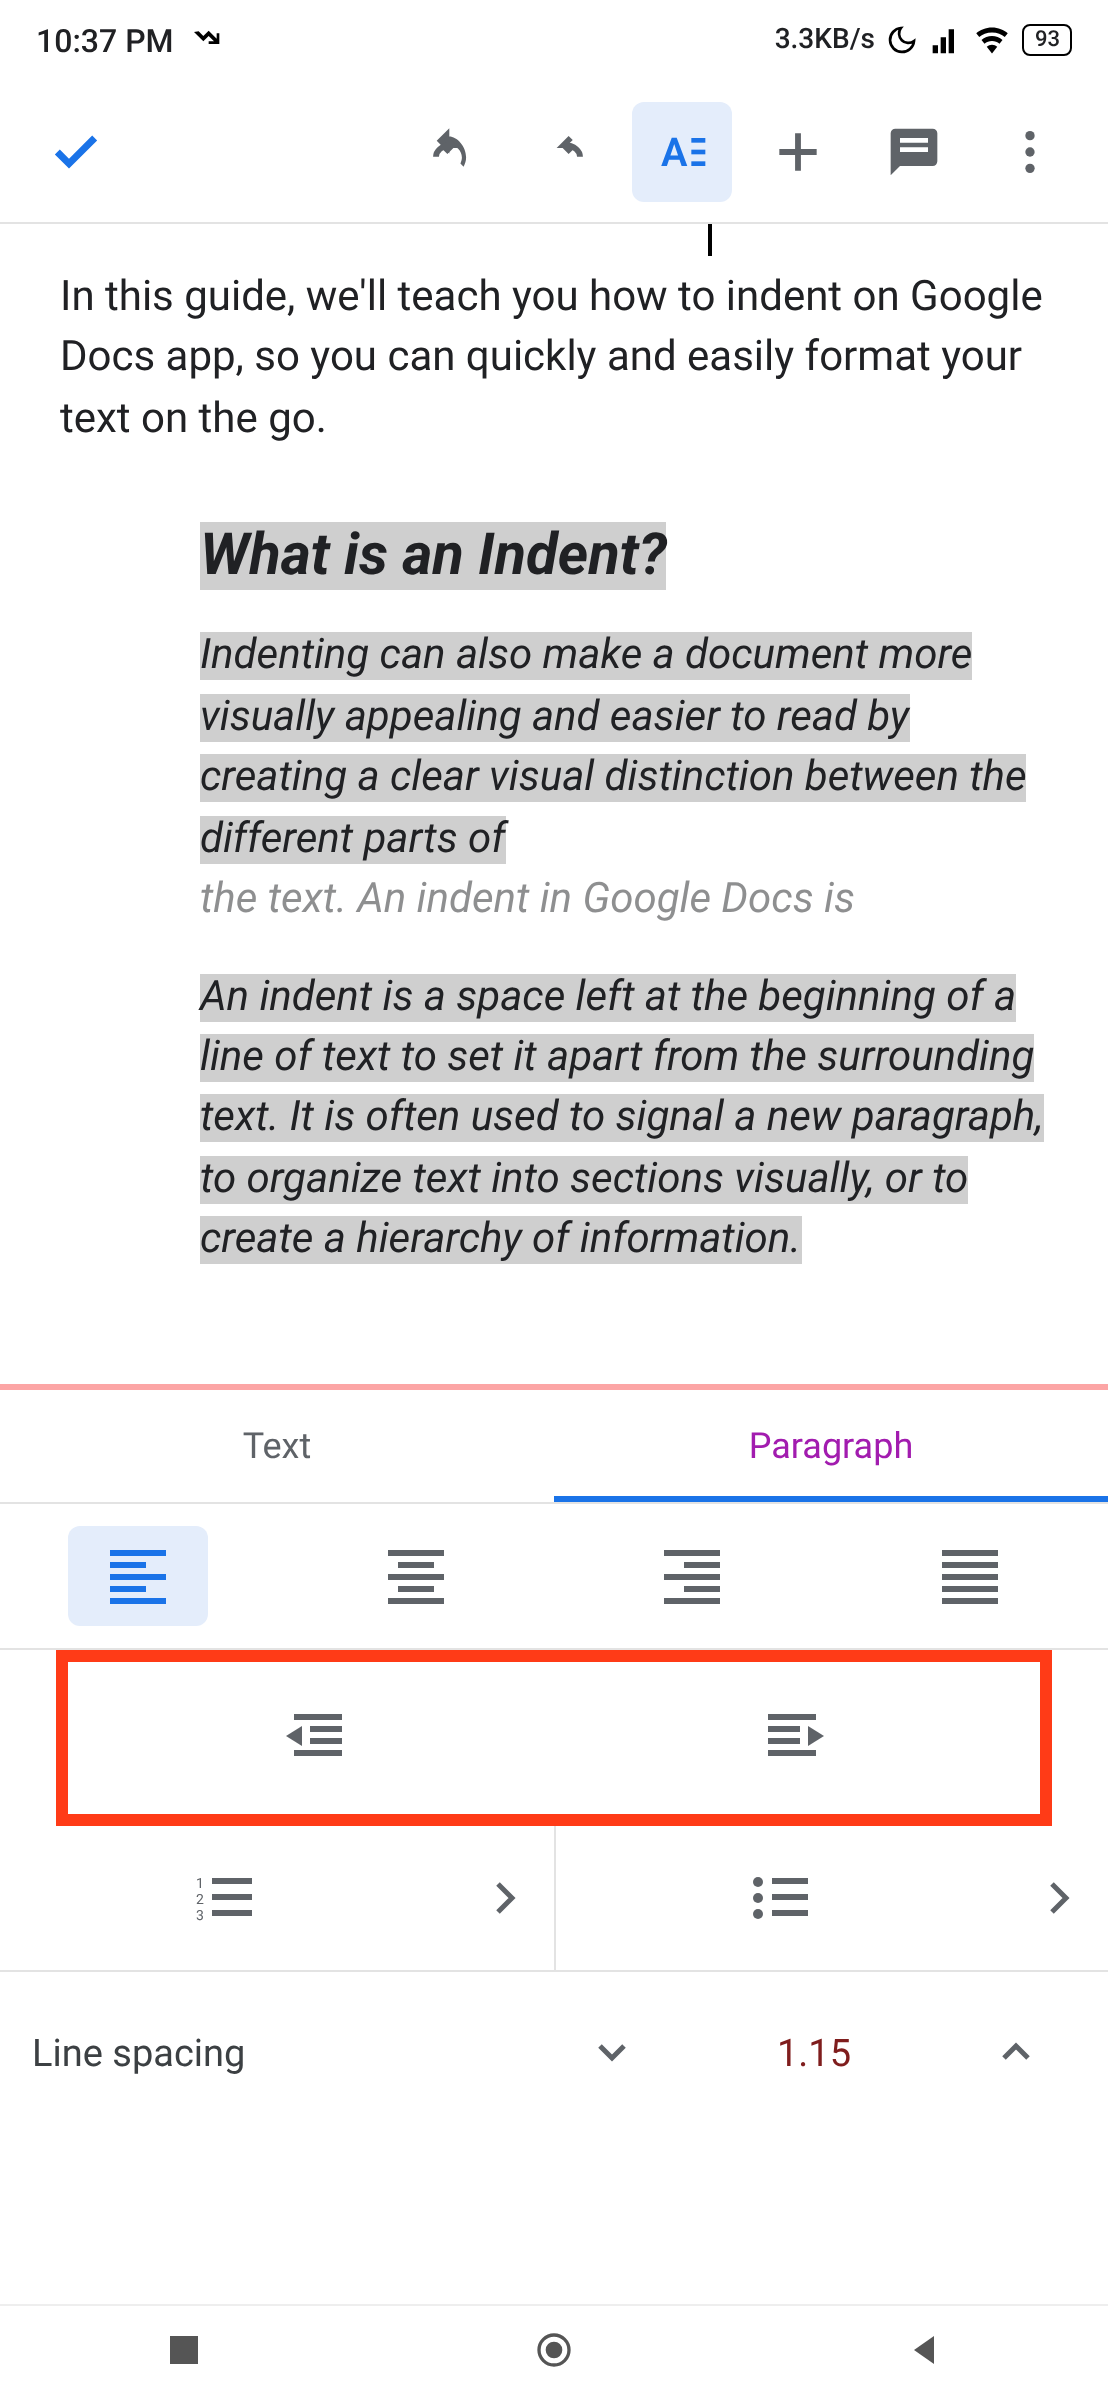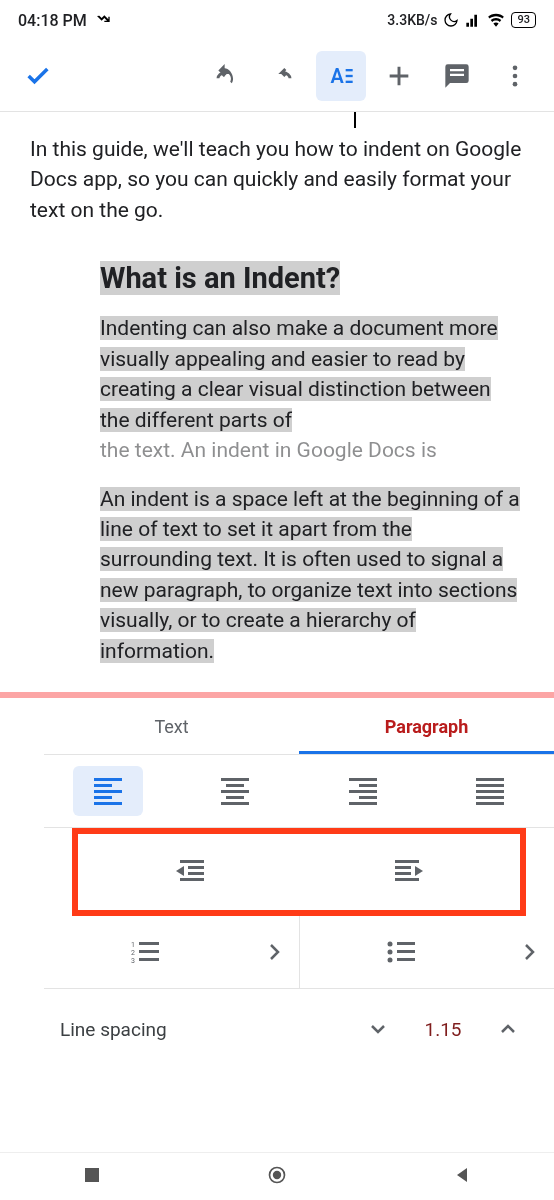--- a/index.html
+++ b/index.html
@@ -11,56 +11,56 @@
     .app-bar { height: 72px; display: flex; align-items: center; padding: 0 8px; border-bottom: 1px solid #e3e3e3; }
     .app-left { width: 60px; display: flex; justify-content: center; }
     .app-mid { flex: 1; display: flex; justify-content: flex-end; gap: 8px; align-items: center; padding-right: 6px; }
     .icon-btn { width: 50px; height: 50px; display: flex; align-items: center; justify-content: center; border-radius: 6px; }
     .icon-btn.sel { background: #e4edfb; }
     .icon-btn svg { width: 28px; height: 28px; }
 
     .doc-area { padding: 22px 30px 0 30px; height: 580px; overflow: hidden; position: relative; }
     .cursor-line { position: absolute; left: 354px; top: -6px; width: 2px; height: 22px; background: #000; }
     .intro { font-size: 21px; line-height: 1.45; margin-bottom: 36px; }
-    .sel-block { margin-left: 70px; }
+    .sel-block { margin-left: 70px; font-style: italic; }
     .h2 { font-size: 29px; font-weight: 700; margin-bottom: 18px; }
     .para { font-size: 21px; line-height: 1.45; margin-bottom: 18px; }
     .sel-bg { background: #cfcfcf; }
 
-    .panel { border-top: 6px solid #fca5a5; padding-left: 44px; }
+    .panel { border-top: 3px solid #fca5a5; }
     .tabs { display: flex; height: 56px; }
     .tab { flex: 1; display: flex; align-items: center; justify-content: center; font-size: 18px; color: #5f6368; position: relative; }
-    .tab.active { color: #b91c1c; font-weight: 700; }
+    .tab.active { color: #a21caf; font-weight: 400; }
     .tab.active::after { content: ""; position: absolute; bottom: 0; left: 0; right: 0; height: 3px; background: #1a73e8; }
     .sep { height: 1px; background: #e3e3e3; }
 
     .row { display: flex; height: 72px; align-items: center; }
     .cell { flex: 1; display: flex; align-items: center; justify-content: center; }
     .cell2 { flex: 1; display: flex; align-items: center; justify-content: center; height: 100%; }
     .al-btn { width: 70px; height: 50px; border-radius: 6px; display: flex; align-items: center; justify-content: center; }
     .al-btn.selected { background: #e4edfb; }
     .highlight-row { margin: 0 28px; border: 6px solid #ff3b17; height: 88px; display: flex; }
     .lines { display: flex; flex-direction: column; gap: 3px; }
     .ln { height: 3px; background: #5f6368; }
     .ln.blue { background: #1a73e8; }
 
-    .line-spacing { display: flex; align-items: center; height: 80px; padding: 0 16px; }
+    .line-spacing { display: flex; align-items: center; height: 80px; padding: 0 16px; gap: 36px; }
     .ls-label { font-size: 19px; color: #3c4043; flex: 1; }
     .ls-ctrl { width: 60px; display:flex; align-items:center; justify-content:center; }
     .ls-val { width: 70px; text-align: center; font-size: 19px; color: #7f1d1d; }
 
     .nav-bar { position: absolute; bottom: 0; left: 0; right: 0; height: 48px; display: flex; align-items: center; justify-content: space-around; border-top: 1px solid #eee; }
     .nav-bar svg { width: 20px; height: 20px; }
   </style>
 </head>
 <body>
 
 <div class="status-bar">
   <div style="display:flex;align-items:center;gap:8px;">
-    <span>04:18 PM</span>
+    <span>10:37 PM</span>
     <svg width="16" height="16" viewBox="0 0 24 24">
         <path fill="#000" d="M6.5 5.5l3.5 3.5L14 5l6 6v-4h2v8h-8v-2h4l-4-4-4 4L3 6z"></path>
       </svg>
   </div>
   <div class="status-right">
     <span>3.3KB/s</span>
     <svg width="16" height="16" viewBox="0 0 24 24">
         <path fill="none" stroke="#000" stroke-width="2" d="M21 12.8A9 9 0 1 1 11.2 3a7 7 0 0 0 9.8 9.8z"></path>
       </svg>
     <svg width="16" height="16" viewBox="0 0 24 24">

